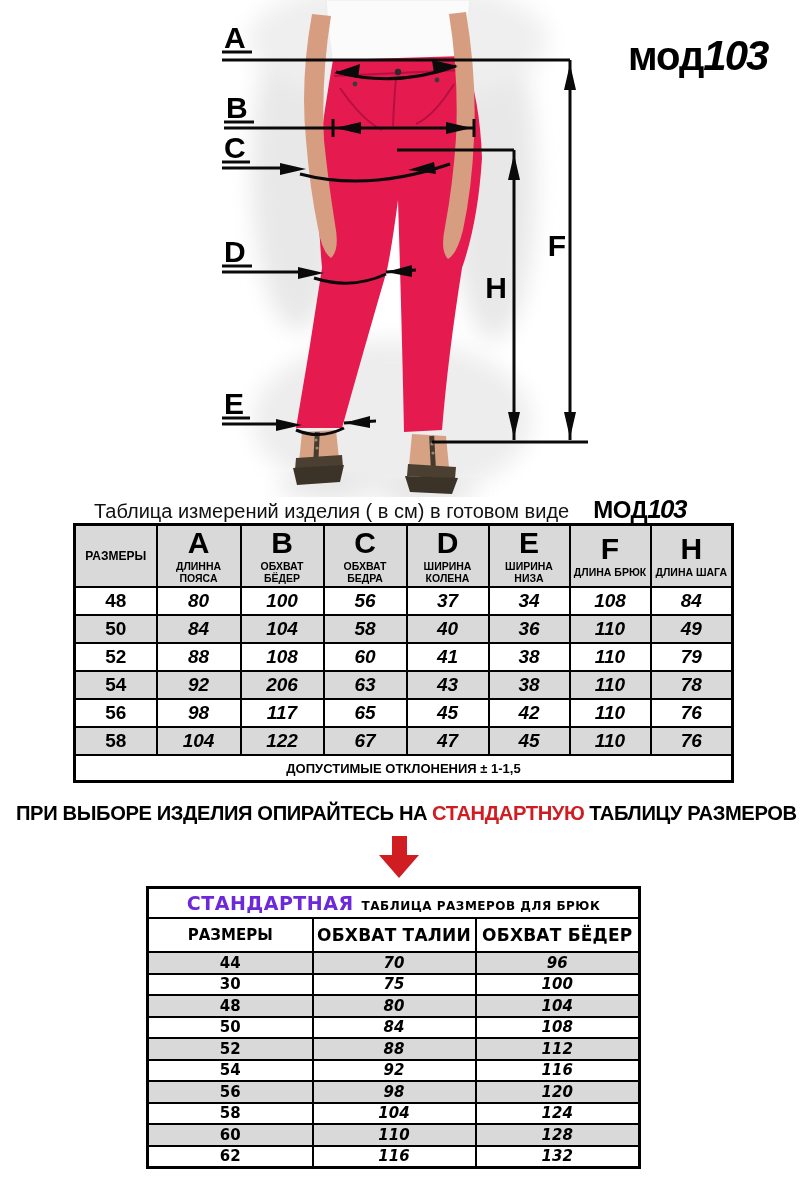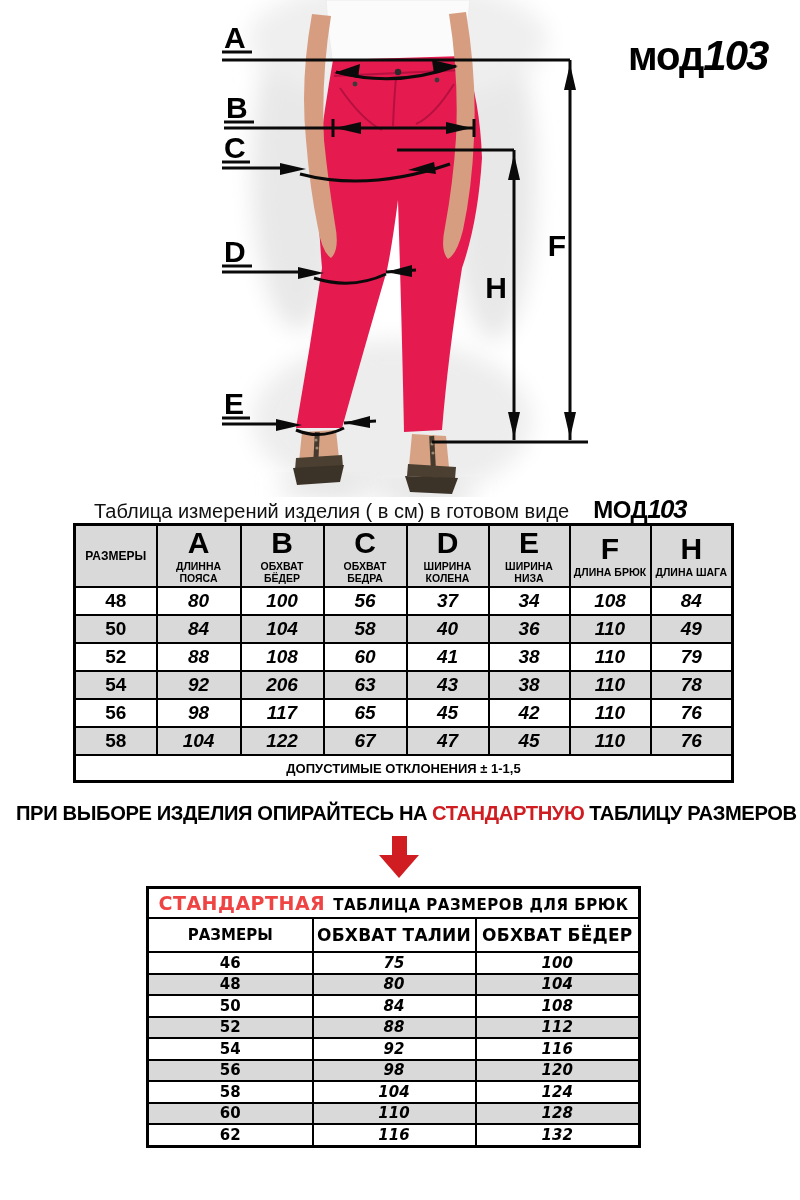--- a/index.html
+++ b/index.html
@@ -42,22 +42,22 @@
   .down-arrow{position:absolute;left:399px;top:836px;transform:translateX(-50%);width:40px;}
   .down-arrow .stem{width:15px;height:19px;background:#cf1d22;margin:0 auto;}
   .down-arrow .head{width:0;height:0;margin:0 auto;border-left:20px solid transparent;
                     border-right:20px solid transparent;border-top:23px solid #cf1d22;}
 
   
   .std-table{position:absolute;left:146px;top:886px;width:492px;border:3px solid #000;
              font-family:"DejaVu Sans",sans-serif;}
   .std-table th,.std-table td{border:2px solid #000;padding:0;text-align:center;vertical-align:middle;}
   .std-table .title-cell{height:28px;background:#fff;white-space:nowrap;}
-  .std-table .title-cell .hl{color:#ef4444;font-weight:bold;font-size:19px;margin-right:8px;letter-spacing:0.5px;}
-  .std-table .title-cell .rest{font-weight:bold;font-size:15px;letter-spacing:0.5px;}
+  .std-table .title-cell .hl{color:#6d28d9;font-weight:bold;font-size:19px;margin-right:8px;letter-spacing:0.5px;}
+  .std-table .title-cell .rest{font-weight:bold;font-size:12px;letter-spacing:0.5px;}
   .std-table th{background:#fff;height:32px;font-weight:bold;}
   .std-table th.c0{font-size:15px;}
   .std-table th.c1,.std-table th.c2{font-size:17px;letter-spacing:0.2px;}
   .std-table td{height:19.5px;font-weight:bold;font-size:15px;}
   .std-table td.val{font-style:italic;}
   .std-table tr.alt{background:#d9d9d9;}
 
   
   .mlabel{font-family:"Liberation Sans",sans-serif;font-weight:bold;font-size:30px;fill:#000;}
 </style>
@@ -337,22 +337,27 @@
           <span class="hl">СТАНДАРТНАЯ</span><span class="rest">ТАБЛИЦА РАЗМЕРОВ ДЛЯ БРЮК</span>
         </td>
       </tr>
       <tr id="t2-head">
           <th class="c0">РАЗМЕРЫ</th>
           <th class="c1">ОБХВАТ ТАЛИИ</th>
           <th class="c2">ОБХВАТ БЁДЕР</th>
         </tr>
     </thead>
     <tbody id="t2-body">
-        <tr>
-          <td>46</td>
+        <tr class="alt">
+          <td>44</td>
+          <td class="val">70</td>
+          <td class="val">96</td>
+        </tr>
+        <tr>
+          <td>30</td>
           <td class="val">75</td>
           <td class="val">100</td>
         </tr>
         <tr class="alt">
           <td>48</td>
           <td class="val">80</td>
           <td class="val">104</td>
         </tr>
         <tr>
           <td>50</td>

